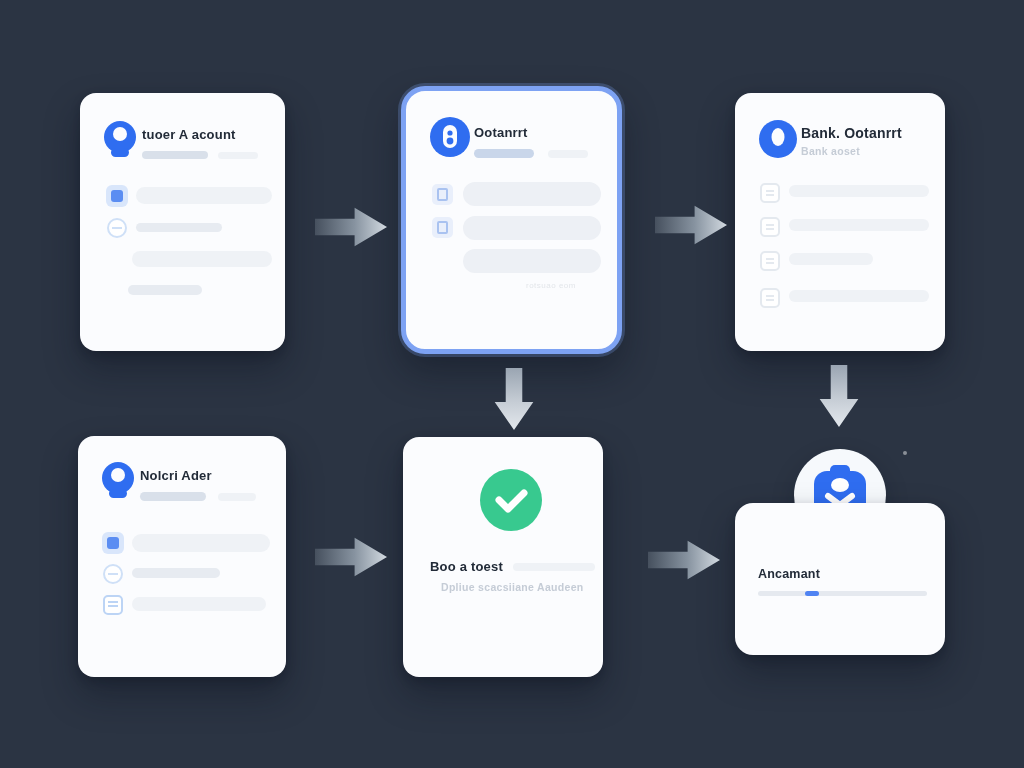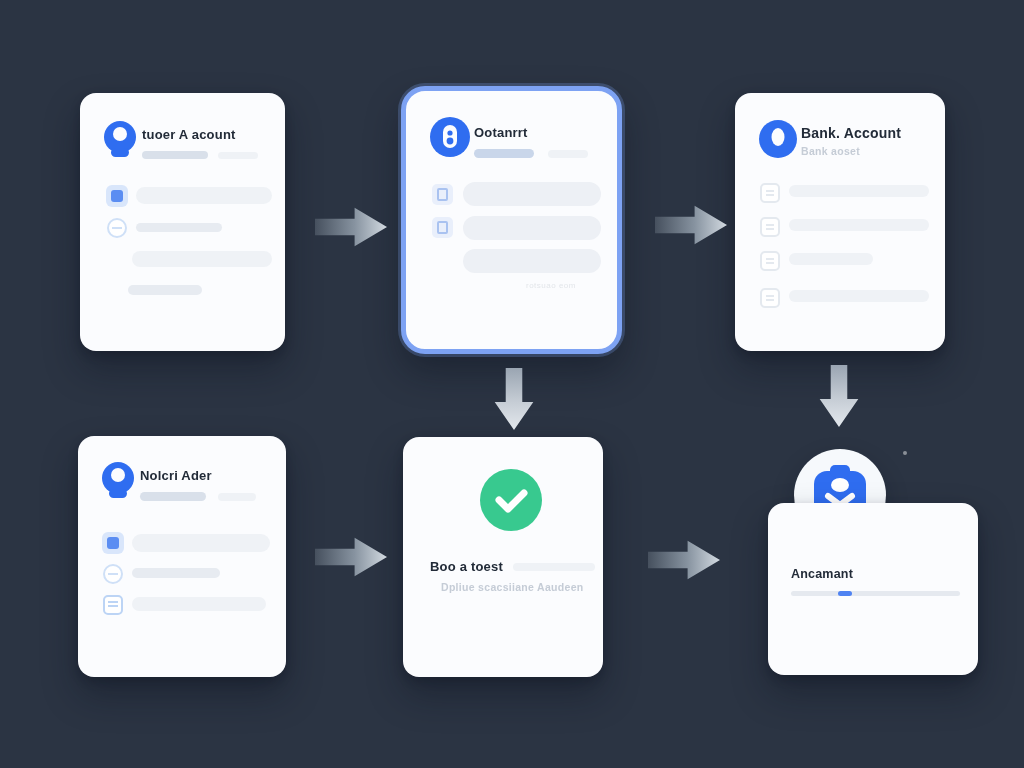--- a/index.html
+++ b/index.html
@@ -109,21 +109,21 @@
     <div class="footnote" style="left:120px; top:190px;">rotsuao eom</div>
   </div>
 
   <div class="card" style="left:735px; top:93px; width:210px; height:258px;">
     <span class="avatar" style="left:23px; top:26px;">
       <svg width="40" height="40" viewBox="0 0 40 40">
         <circle cx="20" cy="20" r="19" fill="#2f6df0"></circle>
         <ellipse cx="20" cy="18" rx="6.5" ry="9" fill="#fbfcfe"></ellipse>
       </svg>
     </span>
-    <div class="title" style="left:66px; top:32px; font-size:14px;">Bank. Account</div>
+    <div class="title" style="left:66px; top:32px; font-size:14px;">Bank. Ootanrrt</div>
     <div class="subtitle" style="left:66px; top:52px;">Bank aoset</div>
 
     <div class="sq-outline" style="left:25px; top:90px; width:20px; height:20px;"></div>
     <div class="pill p-light" style="left:54px; top:92px; width:140px; height:12px;"></div>
 
     <div class="sq-outline" style="left:25px; top:124px; width:20px; height:20px;"></div>
     <div class="pill p-light" style="left:54px; top:126px; width:140px; height:12px;"></div>
 
     <div class="sq-outline" style="left:25px; top:158px; width:20px; height:20px;"></div>
     <div class="pill p-light" style="left:54px; top:160px; width:84px; height:12px;"></div>
@@ -169,21 +169,21 @@
   <div class="badge-circle" style="left:794px; top:449px;">
     <span class="avatar" style="left:20px; top:16px;">
       <svg width="52" height="52" viewBox="0 0 52 52">
         <rect x="0" y="6" width="52" height="46" rx="13" fill="#2f6df0"></rect>
         <rect x="16" y="0" width="20" height="12" rx="5" fill="#2f6df0"></rect>
         <ellipse cx="26" cy="20" rx="9" ry="7" fill="#ffffff"></ellipse>
         <path d="M14 31 L26 40 L38 31" fill="none" stroke="#ffffff" stroke-width="6" stroke-linecap="round" stroke-linejoin="round"></path>
       </svg>
     </span>
   </div>
-  <div class="card" style="left:768px; top:503px; width:210px; height:172px;">
+  <div class="card" style="left:735px; top:503px; width:210px; height:152px;border-radius:18px;">
     <div class="title" style="left:23px; top:64px; font-size:12.5px;">Ancamant</div>
     <div class="progress-track" style="left:23px; top:88px; width:169px;">
       <div class="progress-seg" id="progress-seg" style="left: 28%;"></div>
     </div>
   </div>
 
   <div class="arrow-right" style="left:315px; top:204px; width:72px; height:46px;"></div>
   <div class="arrow-right" style="left:655px; top:202px; width:72px; height:46px;"></div>
   <div class="arrow-down" style="left:491px; top:368px; width:46px; height:62px;"></div>
   <div class="arrow-down" style="left:816px; top:365px; width:46px; height:62px;"></div>

